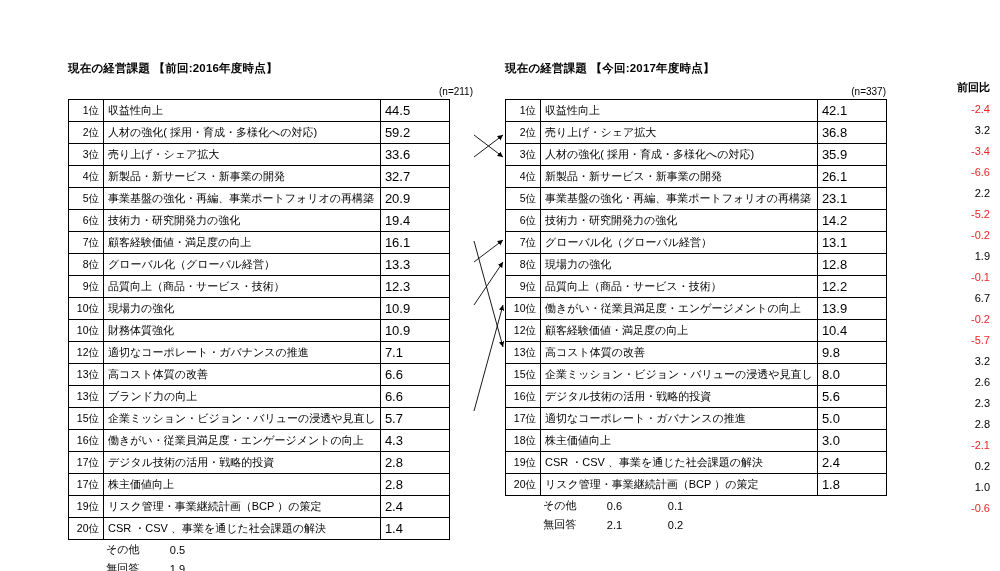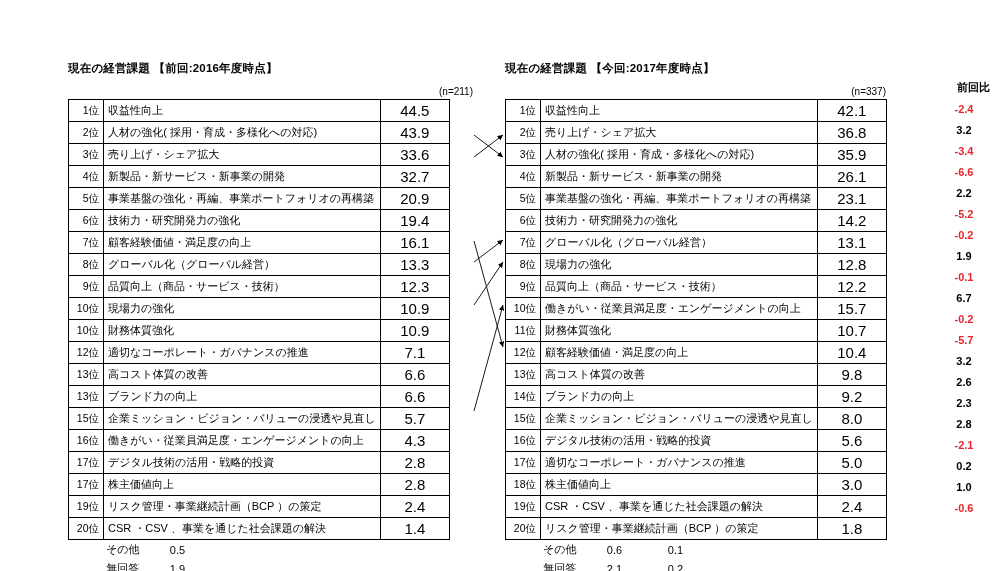--- a/index.html
+++ b/index.html
@@ -69,22 +69,21 @@
     width: 26px;
     text-align: right;
     padding-right: 3px;
     font-size: 10.5px;
   }
   td.lbl {
     font-size: 11px;
   }
   td.val {
     width: 60px;
-    text-align: center;
-    font-size: 15px;
+    font-size: 13px;
   }
   
   table.tail {
     border-collapse: collapse;
     table-layout: fixed;
     font-size: 11px;
   }
   table.tail td {
     border: none;
     height: 19px;
@@ -108,22 +107,21 @@
     font-weight: bold;
     text-align: right;
     height: 14px;
     line-height: 14px;
   }
   .diff-list { margin-top: 0; }
   .diff-item {
     height: 21px;
     line-height: 21px;
     font-size: 11px;
-    text-align: center;
-    font-weight: bold;
+    text-align: right;
   }
   .neg { color: #e8252a; }
   .pos { color: #000000; }
 
   .arrows {
     position: absolute;
     left: 0; top: 0;
     width: 1000px; height: 571px;
     pointer-events: none;
   }
@@ -141,21 +139,21 @@
     <table class="rank">
       <tbody id="left-body">
           <tr>
             <td class="rk">1位</td>
             <td class="lbl">収益性向上</td>
             <td class="val">44.5</td>
           </tr>
           <tr>
             <td class="rk">2位</td>
             <td class="lbl">人材の強化( 採用・育成・多様化への対応)</td>
-            <td class="val">43.9</td>
+            <td class="val">59.2</td>
           </tr>
           <tr>
             <td class="rk">3位</td>
             <td class="lbl">売り上げ・シェア拡大</td>
             <td class="val">33.6</td>
           </tr>
           <tr>
             <td class="rk">4位</td>
             <td class="lbl">新製品・新サービス・新事業の開発</td>
             <td class="val">32.7</td>
@@ -307,41 +305,31 @@
             <td class="val">12.8</td>
           </tr>
           <tr>
             <td class="rk">9位</td>
             <td class="lbl">品質向上（商品・サービス・技術）</td>
             <td class="val">12.2</td>
           </tr>
           <tr>
             <td class="rk">10位</td>
             <td class="lbl">働きがい・従業員満足度・エンゲージメントの向上</td>
-            <td class="val">15.7</td>
-          </tr>
-          <tr>
-            <td class="rk">11位</td>
-            <td class="lbl">財務体質強化</td>
-            <td class="val">10.7</td>
+            <td class="val">13.9</td>
           </tr>
           <tr>
             <td class="rk">12位</td>
             <td class="lbl">顧客経験価値・満足度の向上</td>
             <td class="val">10.4</td>
           </tr>
           <tr>
             <td class="rk">13位</td>
             <td class="lbl">高コスト体質の改善</td>
             <td class="val">9.8</td>
-          </tr>
-          <tr>
-            <td class="rk">14位</td>
-            <td class="lbl">ブランド力の向上</td>
-            <td class="val">9.2</td>
           </tr>
           <tr>
             <td class="rk">15位</td>
             <td class="lbl">企業ミッション・ビジョン・バリューの浸透や見直し</td>
             <td class="val">8.0</td>
           </tr>
           <tr>
             <td class="rk">16位</td>
             <td class="lbl">デジタル技術の活用・戦略的投資</td>
             <td class="val">5.6</td>

